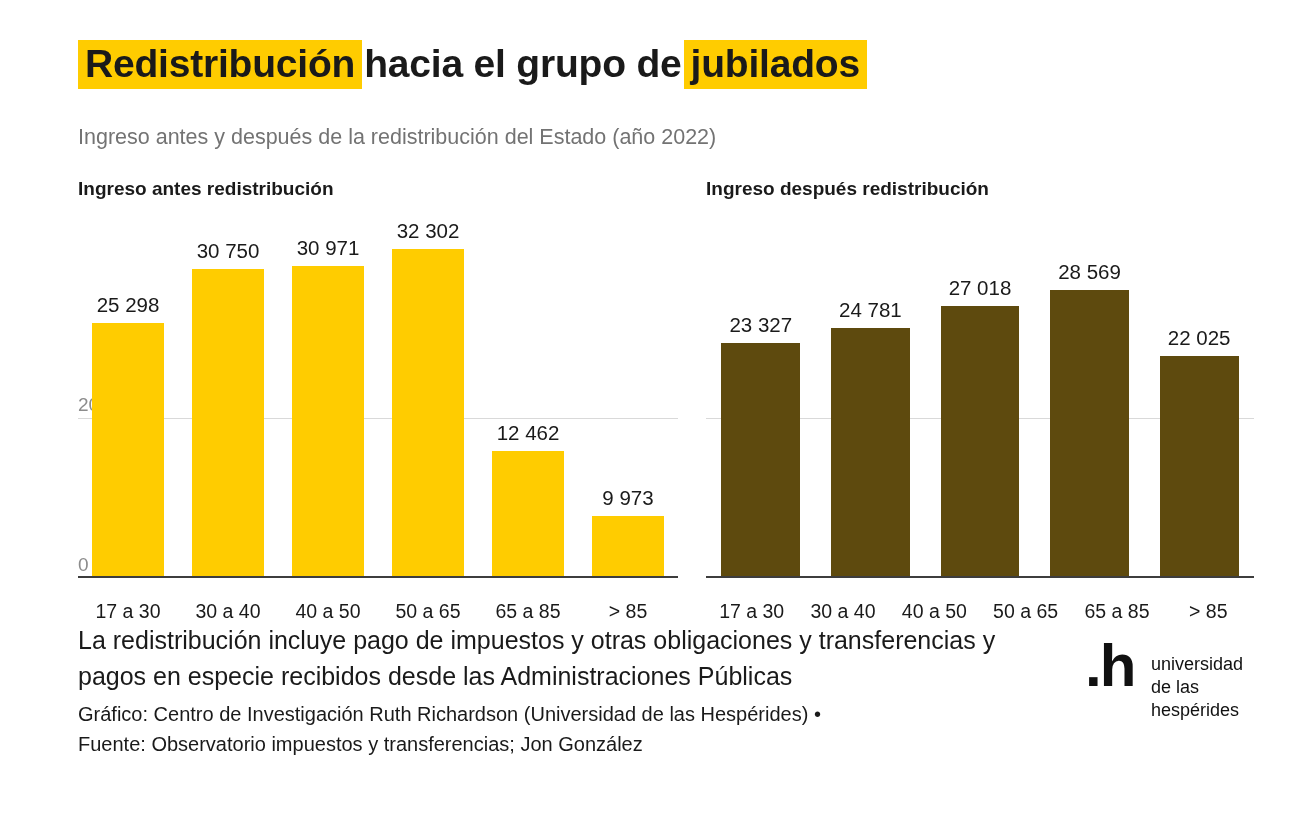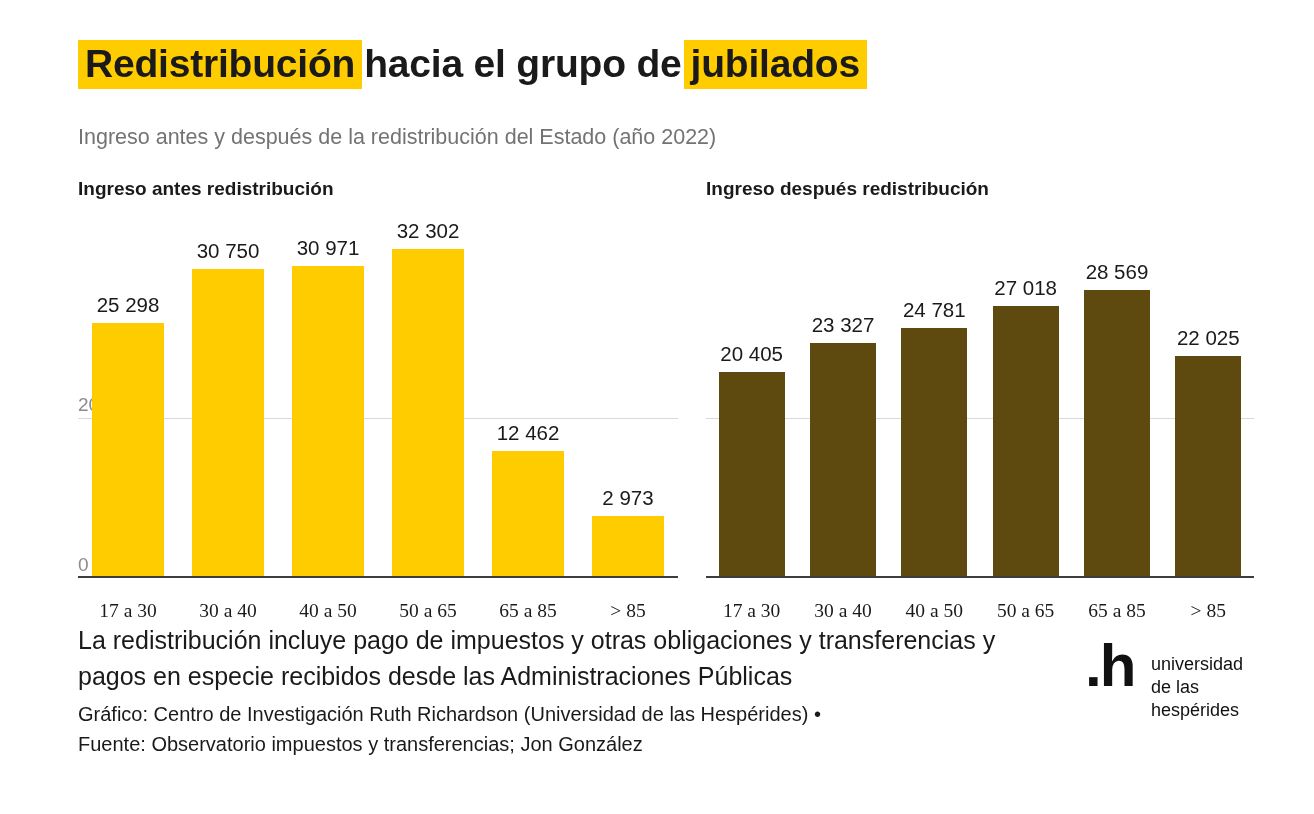--- a/index.html
+++ b/index.html
@@ -129,21 +129,20 @@
   }
   .panel-right .bar { background: #5E4A0E; }
 
   
   .cats {
     position: absolute;
     left: 0;
     right: 0;
     top: 382px;
     display: flex;
-    font-family: Liberation Serif, serif;
   }
   .cat {
     flex: 1 1 0;
     text-align: center;
     font-size: 19.5px;
     color: #1a1a1a;
     white-space: nowrap;
   }
 
   
@@ -227,21 +226,21 @@
         </div>
         <div class="barcol">
           <div class="barvalue">32 302</div>
           <div class="bar" style="height:327px;"></div>
         </div>
         <div class="barcol">
           <div class="barvalue">12 462</div>
           <div class="bar" style="height:125px;"></div>
         </div>
         <div class="barcol">
-          <div class="barvalue">2 973</div>
+          <div class="barvalue">9 973</div>
           <div class="bar" style="height:60px;"></div>
         </div>
       </div>
       <div class="axisline"></div>
       <div class="cats">
         <div class="cat">17 a 30</div>
         <div class="cat">30 a 40</div>
         <div class="cat">40 a 50</div>
         <div class="cat">50 a 65</div>
         <div class="cat">65 a 85</div>
@@ -249,24 +248,20 @@
       </div>
     </div>
   </div>
 
   <div class="panel panel-right">
     <div class="panel-title">Ingreso después redistribución</div>
     <div class="plot plot-right">
       <div class="gridline" style="top:200px;"></div>
       <div class="bars">
         <div class="barcol">
-          <div class="barvalue">20 405</div>
-          <div class="bar" style="height:204px;"></div>
-        </div>
-        <div class="barcol">
           <div class="barvalue">23 327</div>
           <div class="bar" style="height:233px;"></div>
         </div>
         <div class="barcol">
           <div class="barvalue">24 781</div>
           <div class="bar" style="height:248px;"></div>
         </div>
         <div class="barcol">
           <div class="barvalue">27 018</div>
           <div class="bar" style="height:270px;"></div>

